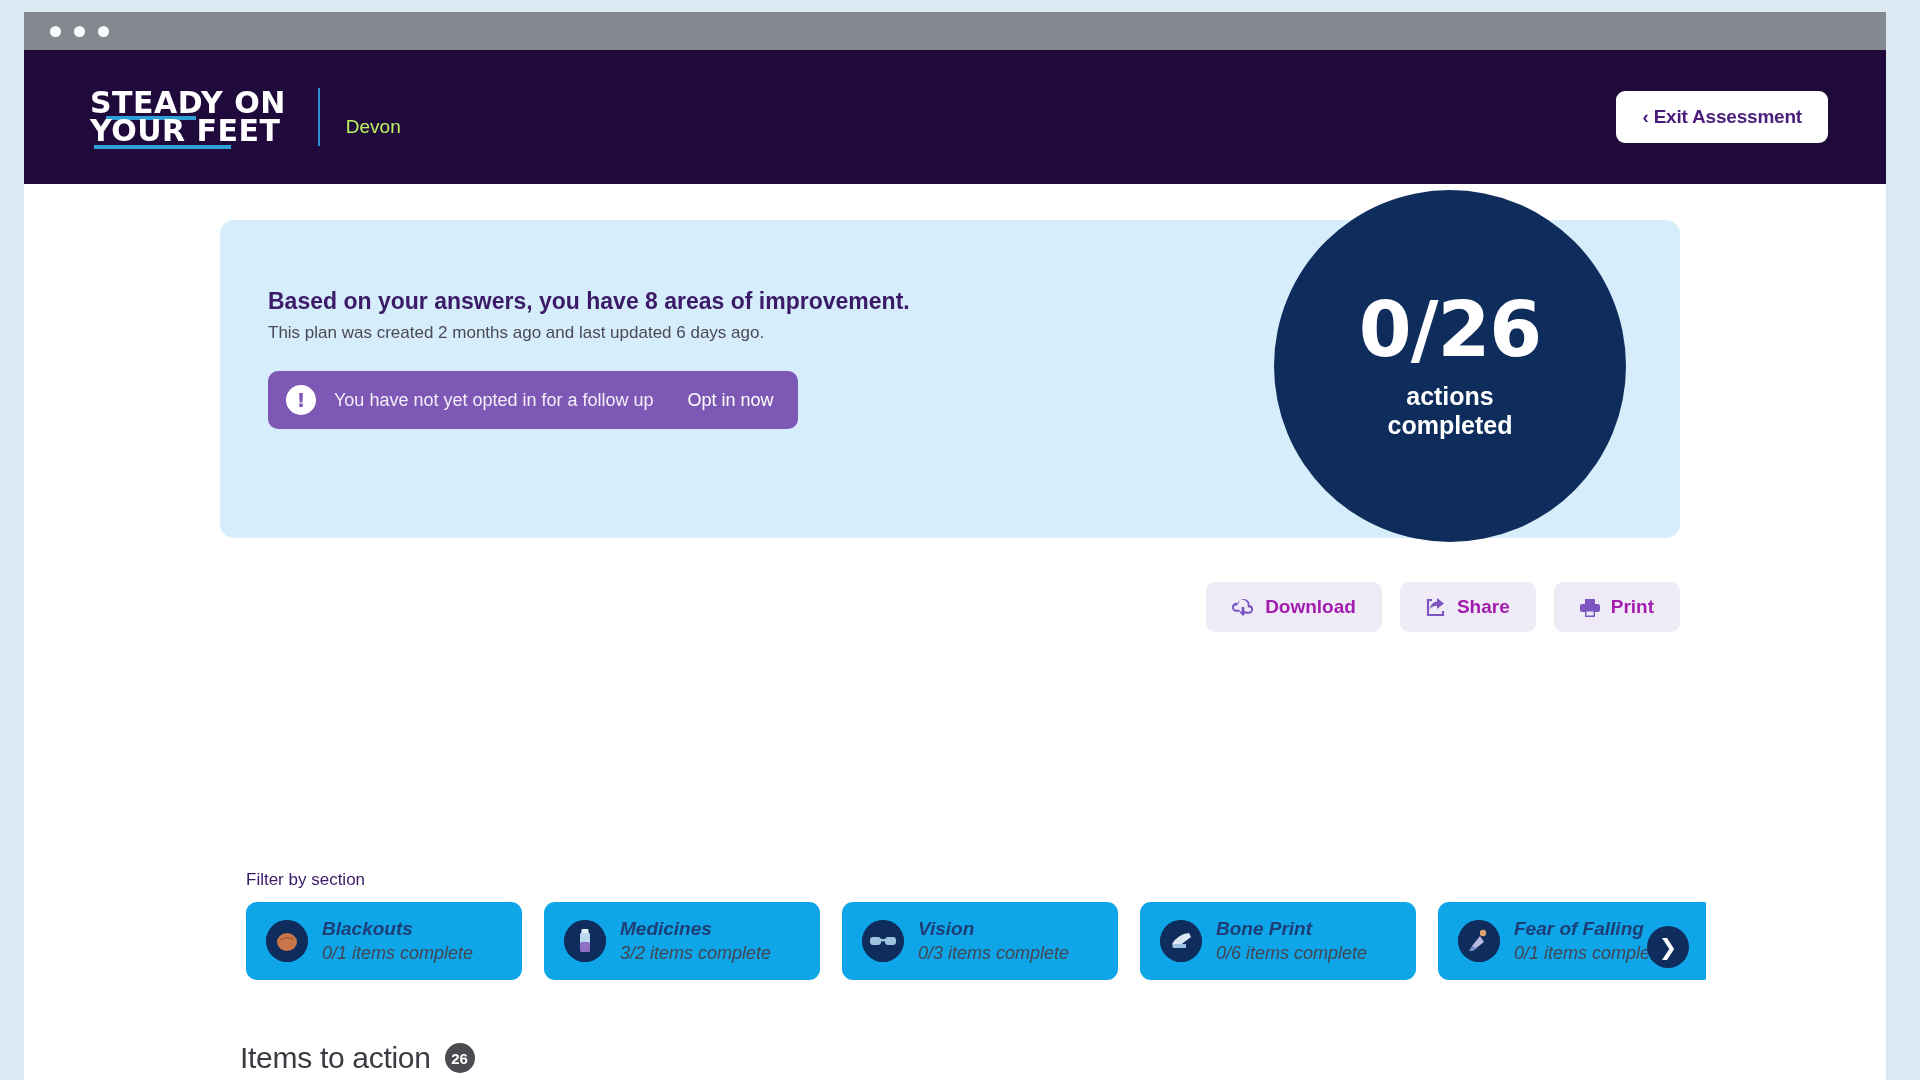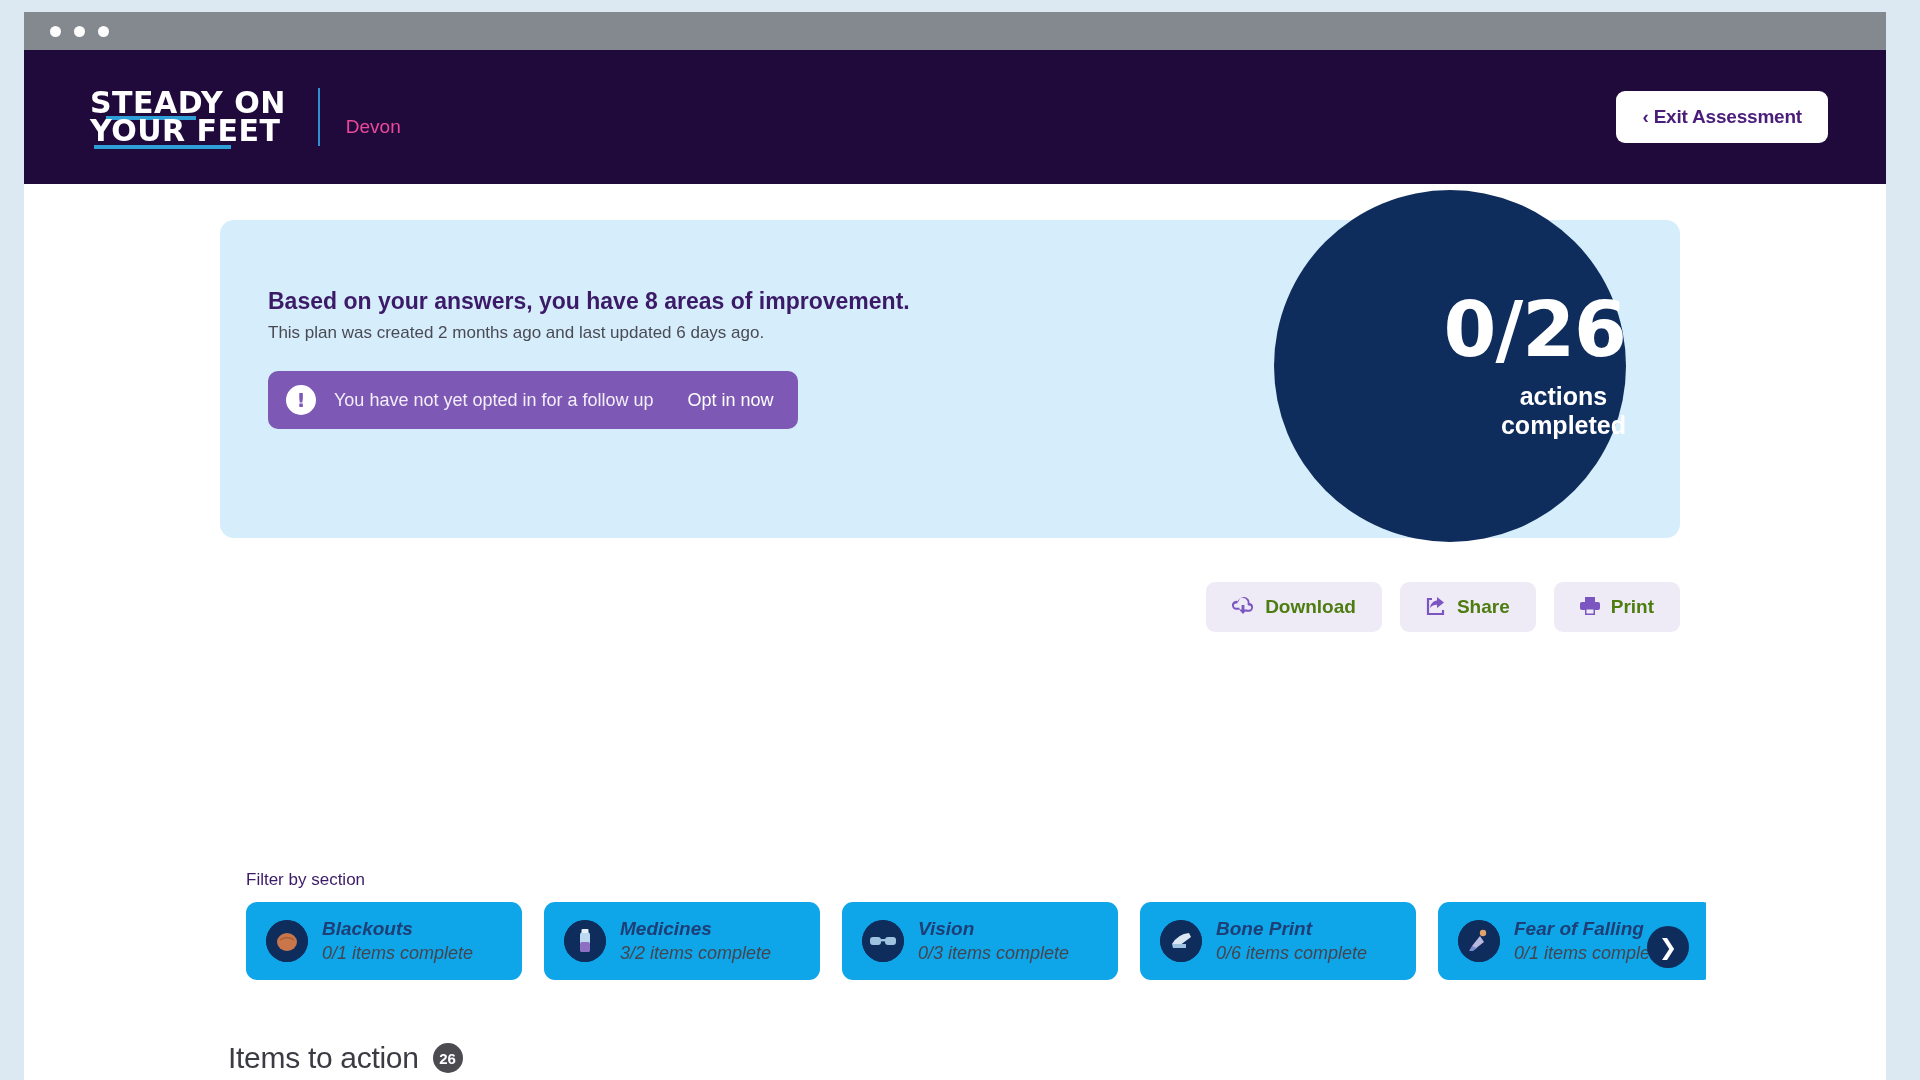--- a/index.html
+++ b/index.html
@@ -33,21 +33,21 @@
     font-size: 30px; font-weight: 800; color: #ffffff;
     letter-spacing: 0.5px; font-family: "DejaVu Sans", sans-serif;
     position: relative; display: inline-block;
   }
   .logo-line::after {
     content: ""; position: absolute; left: 8%; bottom: -3px;
     width: 46%; height: 4px; background: #2f9fd8;
   }
   .logo-line.second::after { left: 2%; width: 70%; }
   .logo-divider { width: 2px; height: 58px; background: #2f8fd0; margin: 0 26px 0 32px; }
-  .org-name { color: #ec4899; font-size: 19px; font-weight: 500; margin-top: 20px; }
+  .org-name { color: #bef264; font-size: 19px; font-weight: 500; margin-top: 20px; }
   .spacer { flex: 1; }
   .exit-btn {
     background: #ffffff; color: #4a1d7a; border: none; border-radius: 9px;
     padding: 15px 26px; font-size: 19px; font-weight: 700; cursor: pointer;
     font-family: "Liberation Sans", sans-serif; letter-spacing: -0.2px;
   }
 
   
   .page { position: relative; padding: 0 0 0 0; background: #fff; height: 896px; }
 
@@ -77,40 +77,40 @@
     display: flex; align-items: center; justify-content: center; flex: none;
     font-family: "DejaVu Sans", sans-serif;
   }
   .optin-text { color: #f3eefa; font-size: 18px; margin-left: 18px; }
   .optin-link { color: #ffffff; font-size: 18px; margin-left: 34px; }
 
   .progress-circle {
     position: absolute; left: 1250px; top: 6px;
     width: 352px; height: 352px; border-radius: 50%;
     background: #0f2d5c; color: #ffffff;
-    display: flex; flex-direction: column; align-items: flex-end; justify-content: center;
+    display: flex; flex-direction: column; align-items: center; justify-content: center;
     z-index: 3;
   }
   .progress-num {
     font-size: 76px; font-weight: 800; letter-spacing: -1px; line-height: 1;
     font-family: "DejaVu Sans", sans-serif;
   }
   .progress-lbl {
     margin-top: 14px; font-size: 25px; font-weight: 700; text-align: center;
     line-height: 1.16;
   }
 
   .tool-row {
     position: absolute; left: 196px; top: 398px; width: 1460px;
     display: flex; justify-content: flex-end; gap: 18px;
   }
   .tool-btn {
     background: #eeebf7; border: none; border-radius: 9px;
-    padding: 14px 26px; display: flex; gap: 11px;
-    color: #4d7c0f; font-size: 19px; font-weight: 700; cursor: pointer;
+    padding: 14px 26px; display: flex; align-items: center; gap: 11px;
+    color: #a21caf; font-size: 19px; font-weight: 700; cursor: pointer;
     font-family: "Liberation Sans", sans-serif;
   }
   .tool-btn svg { display: block; }
 
   .filter-label {
     position: absolute; left: 222px; top: 686px;
     font-size: 17px; color: #3b1a68; font-weight: 500;
   }
   .chips {
     position: absolute; left: 222px; top: 718px;
@@ -130,21 +130,21 @@
   .chip-sub { font-size: 18px; color: #45454f; margin-top: 3px; }
   .chip-next {
     position: absolute; left: 1623px; top: 742px;
     width: 42px; height: 42px; border-radius: 50%; background: #0f2d5c;
     color: #fff; display: flex; align-items: center; justify-content: center;
     font-size: 22px; font-weight: 800; cursor: pointer; z-index: 5;
     font-family: "DejaVu Sans", sans-serif;
   }
 
   .items-head {
-    position: absolute; left: 204px; top: 857px;
+    position: absolute; left: 216px; top: 857px;
     display: flex; align-items: center; gap: 14px;
   }
   .items-title { font-size: 30px; color: #3b3b43; letter-spacing: -0.3px; }
   .items-badge {
     background: #4b4b50; color: #fff; border-radius: 50%;
     width: 30px; height: 30px; display: flex; align-items: center;
     justify-content: center; font-size: 15px; font-weight: 700;
   }
 </style>
 </head>

